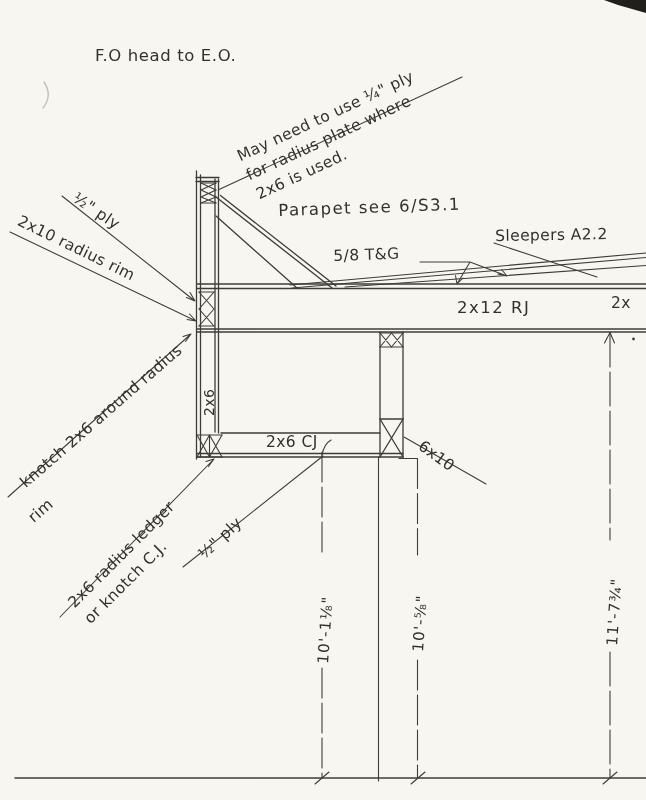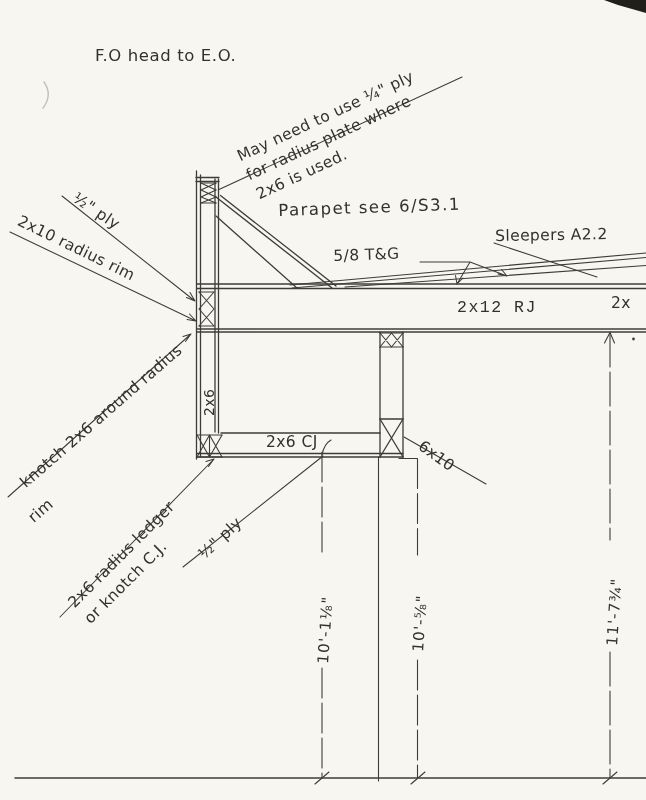--- a/index.html
+++ b/index.html
@@ -132,21 +132,21 @@
   <div class="lbl" style="left:24px;top:512px;transform:rotate(-41deg);">rim</div>
   <div class="lbl" style="left:199px;top:416px;transform:rotate(-90deg);font-size:14px;">2x6</div>
   <div class="lbl" style="left:64px;top:598px;transform:rotate(-45deg);">2x6 radius ledger</div>
   <div class="lbl" style="left:80px;top:614px;transform:rotate(-45deg);">or knotch C.J.</div>
   <div class="lbl" style="left:194px;top:549px;transform:rotate(-43deg);">½" ply</div>
 
   <div class="lbl big" style="left:278px;top:201px;transform:rotate(-2deg);">Parapet see 6/S3.1</div>
   <div class="lbl" style="left:333px;top:246px;transform:rotate(-2deg);">5/8 T&amp;G</div>
   <div class="lbl" style="left:495px;top:226px;transform:rotate(-1deg);">Sleepers A2.2</div>
   <div class="lbl" style="left:611px;top:261px;margin-top:32px;">2x</div>
-  <div class="lbl big" style="left:457px;top:298px;font-family:Liberation Mono, monospace;">2x12 RJ</div>
+  <div class="lbl big" style="left:457px;top:298px;">2x12 RJ</div>
   <div class="lbl" style="left:266px;top:432px;">2x6 CJ</div>
   <div class="lbl" style="left:426px;top:436px;transform:rotate(36deg);">6x10</div>
 
   <div class="lbl dim" style="left:313px;top:663px;transform:rotate(-86deg);">10'-1⅛"</div>
   <div class="lbl dim" style="left:408px;top:651px;transform:rotate(-86deg);">10'-⅝"</div>
   <div class="lbl dim" style="left:602px;top:645px;transform:rotate(-86deg);">11'-7¾"</div>
 
 </div>
 
 </body></html>

